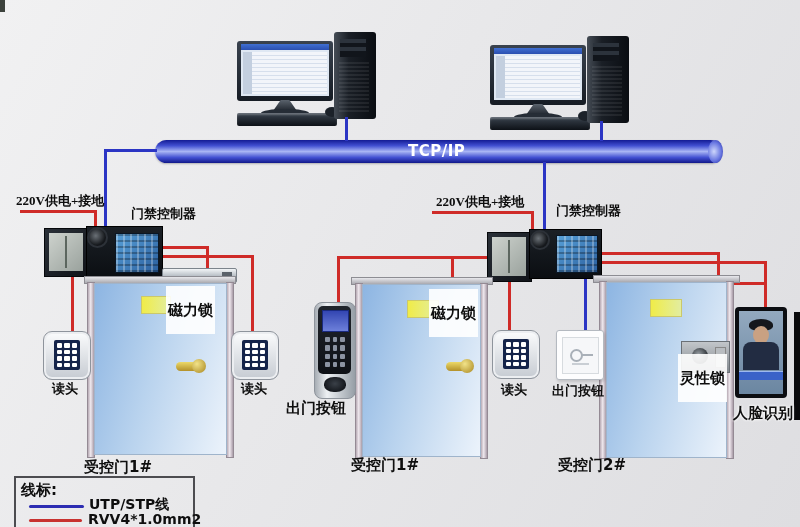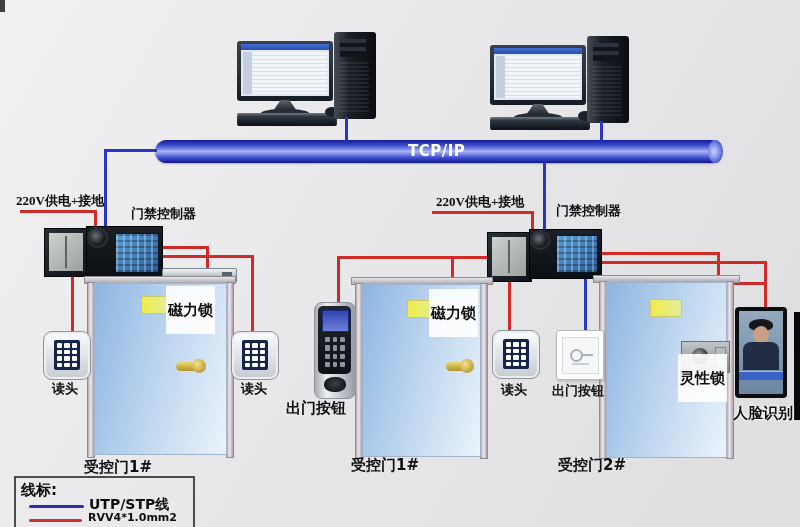--- a/index.html
+++ b/index.html
@@ -329,16 +329,16 @@
     </div>
   </div>
   <div class="lbl dev-lbl halo" style="left:733px;top:404px;">人脸识别</div>
 
 
   <div class="legend">
     <div class="lbl dev-lbl" style="left:5px;top:3px;">线标:</div>
     <div class="legend-swatch" style="left:13px;top:27px;width:55px;background:#2d2db2;"></div>
     <div class="lbl" style="left:73px;top:18px;font-size:14px;">UTP/STP线</div>
     <div class="legend-swatch" style="left:13px;top:41px;width:53px;background:#c83230;"></div>
-    <div class="lbl" style="left:72px;top:33px;font-size:11px;">RVV4*1.0mm2</div>
+    <div class="lbl" style="left:72px;top:33px;font-size:14px;">RVV4*1.0mm2</div>
   </div>
 
 </div>
 
 </body></html>

